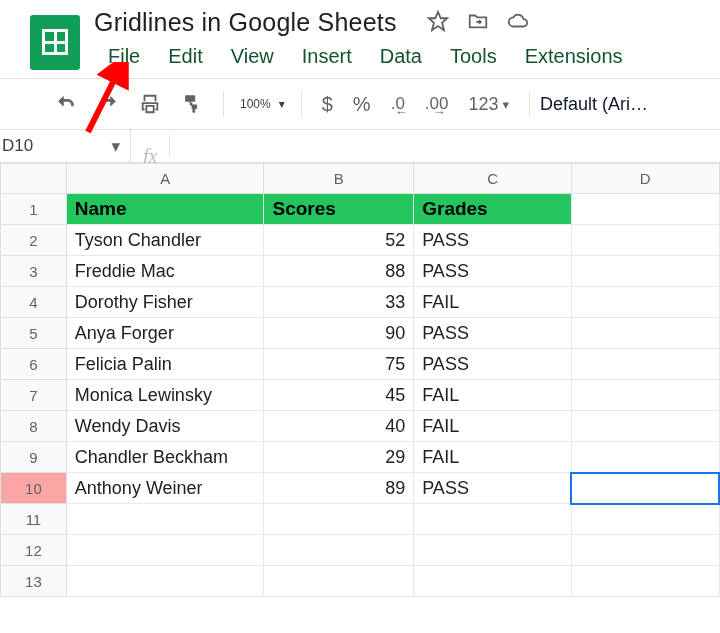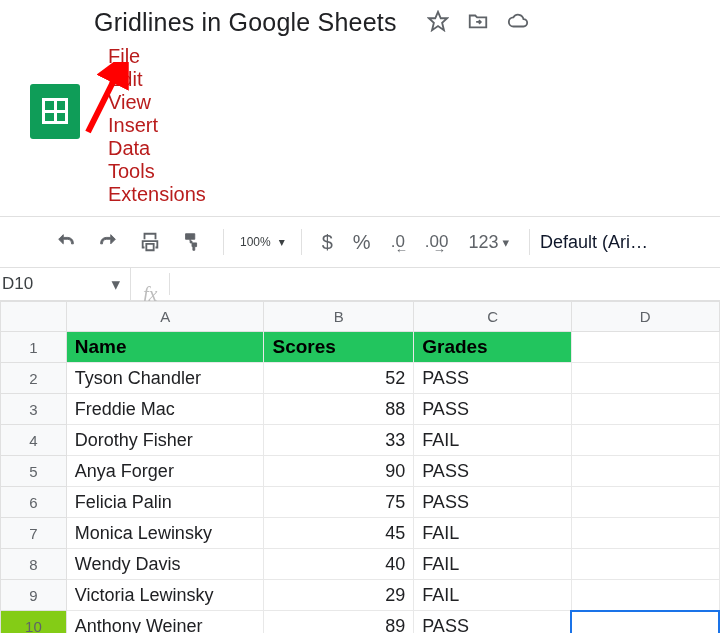--- a/index.html
+++ b/index.html
@@ -44,21 +44,21 @@
     color:#202124;
     letter-spacing: 0.2px;
   }
   .title-icons {
     display:flex;gap:18px;align-items:center;color:#5f6368;margin-left:8px;
   }
   .title-icons svg {width:22px;height:22px;stroke:#5f6368;}
 
   
   .menu-bar {
-    display:flex;gap:0;padding:6px 0 8px 110px;font-size:20px;color:#b91c1c;flex-direction:column;
+    display:flex;gap:0;padding:6px 0 8px 110px;font-size:20px;color:#14532d;
   }
   .menu-bar div{padding:0 14px;cursor:default;}
 
   
   .sep {height:1px;background:#e0e0e0;margin-top:2px;}
 
   
   .toolbar {
     display:flex;align-items:center;gap:0;padding:12px 0 12px 45px;
     color:#5f6368;font-size:18px;
@@ -79,21 +79,21 @@
   
   .grid{position:relative;}
   table{border-collapse:collapse;width:100%;}
   th.corner{width:66px;height:30px;background:#f8f9fa;border:1px solid #e0e0e0;}
   th.col{background:#f8f9fa;border:1px solid #e0e0e0;font-weight:400;font-size:15px;color:#5f6368;height:30px;}
   th.col.A{width:198px;}
   th.col.B{width:150px;}
   th.col.C{width:158px;}
   th.col.D{width:148px;}
   td.rowhead{background:#f8f9fa;border:1px solid #e0e0e0;text-align:center;font-size:15px;color:#5f6368;width:66px;}
-  td.rowhead.sel{background:#84cc16;}
+  td.rowhead.sel{background:#fca5a5;}
   td.cell{border:1px solid #e8e8e8;font-size:18px;padding:4px 8px;height:31px;}
   tr.header-row td.cell{background:#22c55e;color:#000;font-weight:700;font-size:19px;}
   td.cell.right{text-align:right;}
   td.cell.sel{border:2px solid #1a73e8 !important;}
   
   .arrow{position:absolute;left:78px;top:62px;pointer-events:none;}
 </style>
 </head>
 <body>
 
@@ -264,21 +264,21 @@
         </tr>
   <tr>
           <td class="rowhead">8</td>
           <td class="cell">Wendy Davis</td>
           <td class="cell right">40</td>
           <td class="cell">FAIL</td>
           <td class="cell"></td>
         </tr>
   <tr>
           <td class="rowhead">9</td>
-          <td class="cell">Victoria Lewinsky</td>
+          <td class="cell">Chandler Beckham</td>
           <td class="cell right">29</td>
           <td class="cell">FAIL</td>
           <td class="cell"></td>
         </tr>
   <tr>
           <td class="rowhead sel">10</td>
           <td class="cell">Anthony Weiner</td>
           <td class="cell right">89</td>
           <td class="cell">PASS</td>
           <td class="cell sel"></td>

